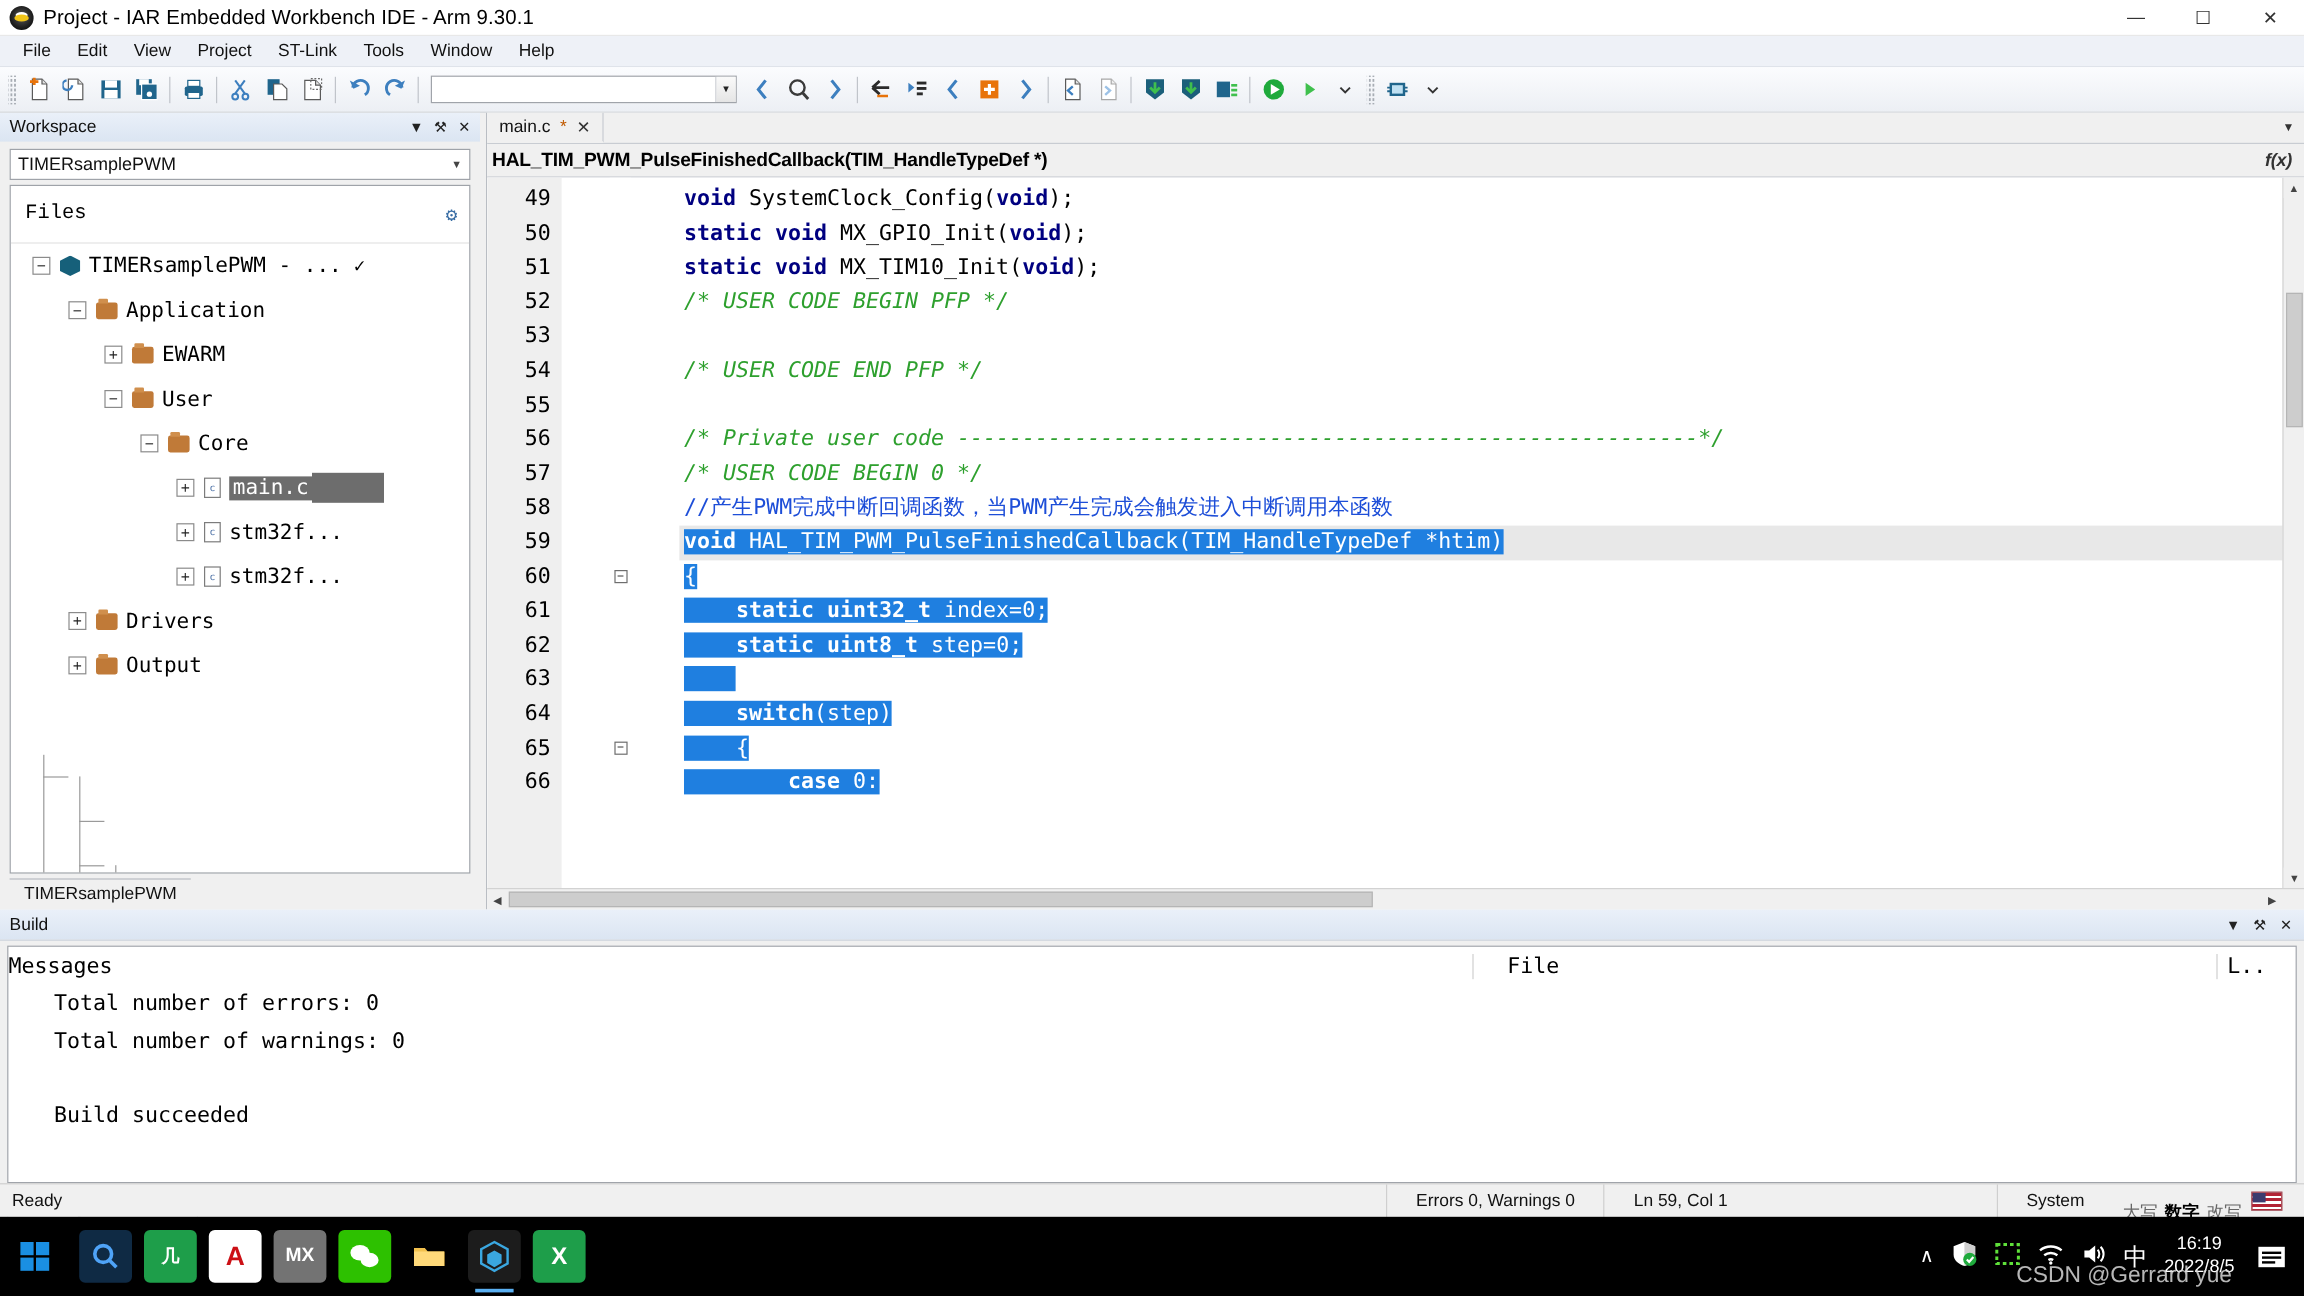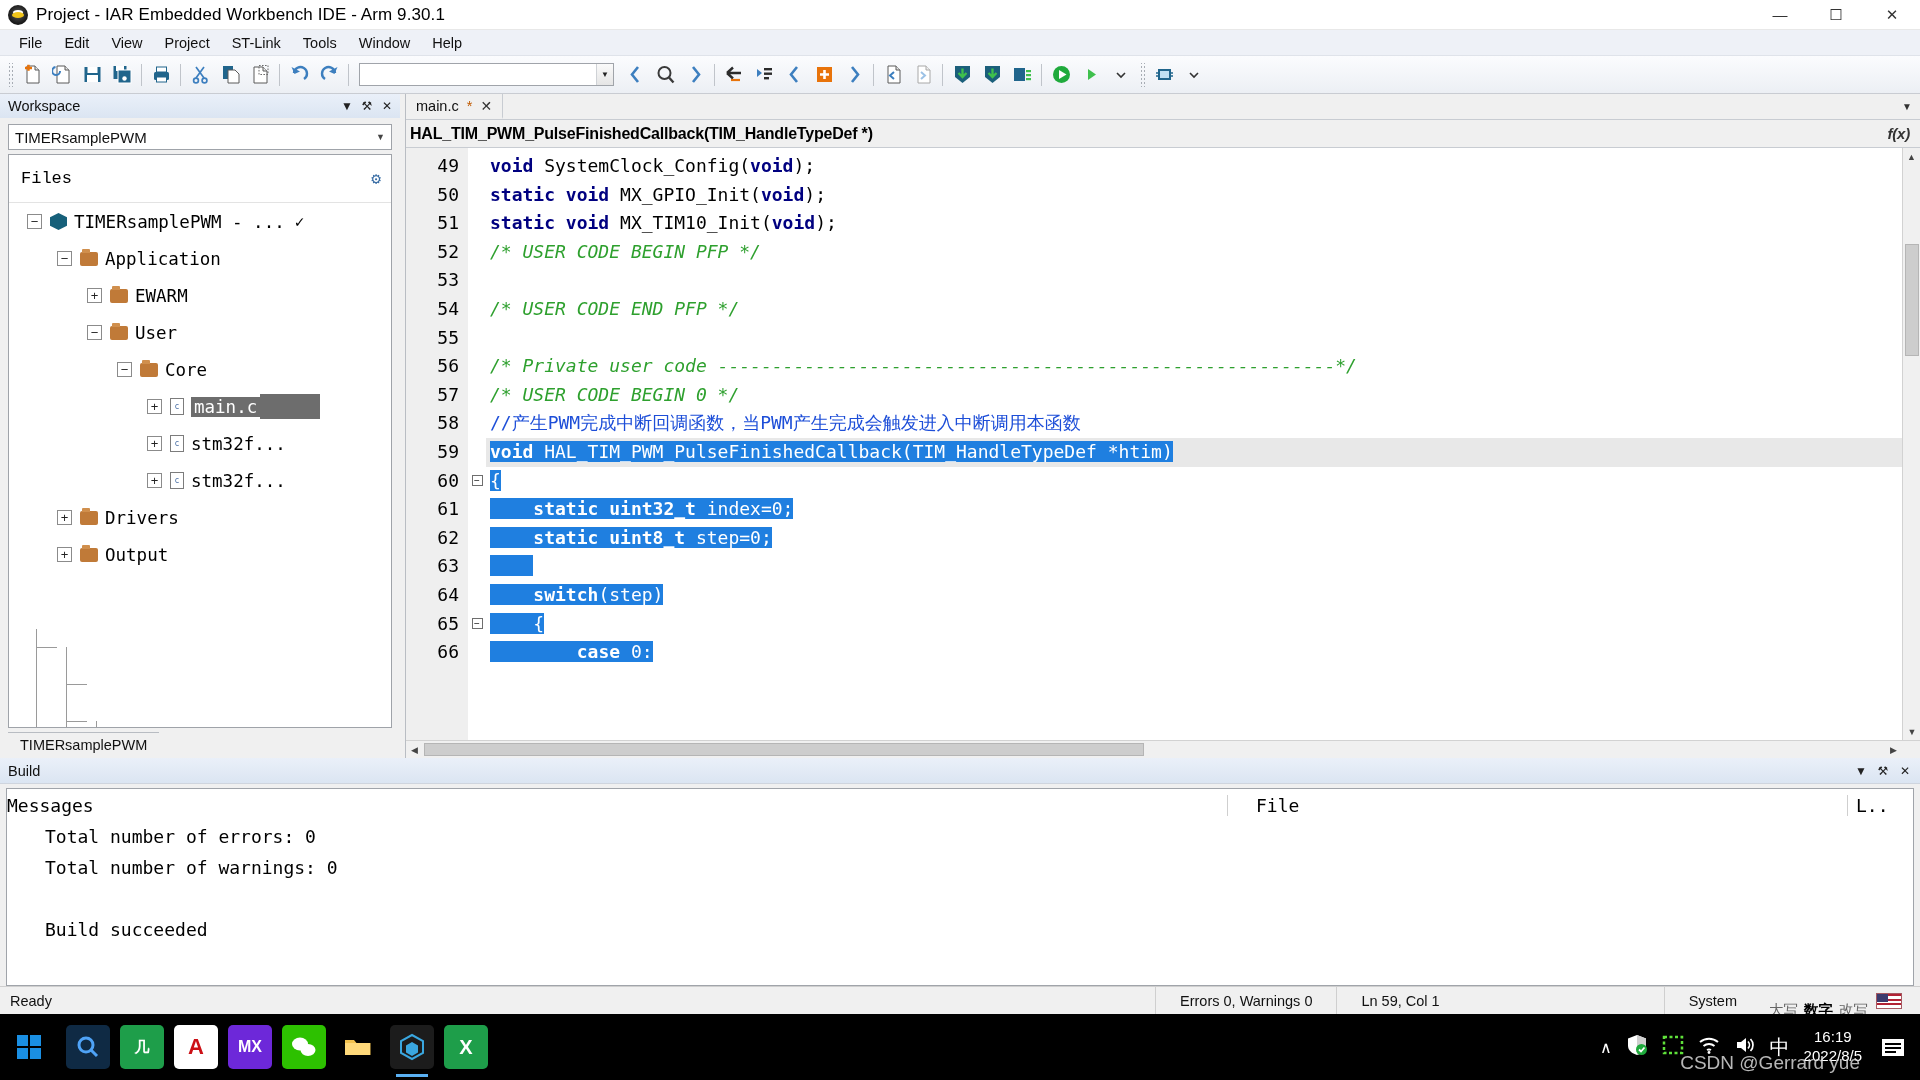--- a/index.html
+++ b/index.html
@@ -164,21 +164,21 @@
   }
   .ed-tab .star { color: #c05a00; }
   .ed-tab .x { font-size: 14px; color: #333; }
   .tabstrip-arrow { margin-left: auto; display: flex; align-items: center; padding-right: 8px; font-size: 10px; color: #333; }
   .func-bar {
     height: 28px; background: #f0f0f0; display: flex; align-items: center;
     padding-left: 4px; border-bottom: 1px solid #c8ccd2;
     font-size: 16px; font-weight: bold; color: #000; letter-spacing: -0.2px;
   }
   .func-right { margin-left: auto; padding-right: 10px; font-size: 15px; color: #333; font-style: italic; }
-  .code-area { flex: 1; display: flex; position: relative; overflow: hidden; background: #fff; }
+  .code-area { flex: 1; display: flex; position: relative; overflow: hidden; background: #fff; gap: 40px; }
   .gutter {
     width: 62px; background: #efefef; flex: none;
     font-family: "DejaVu Sans Mono", monospace; font-size: 18px;
     color: #000; text-align: right; padding-top: 4px;
   }
   .gutter .ln { height: 28.6px; line-height: 28.6px; padding-right: 9px; }
   .fold-col { width: 18px; flex: none; background: #fff; padding-top: 4px; }
   .fold-col .fr { height: 28.6px; display: flex; align-items: center; justify-content: center; }
   .fold-box {
     width: 11px; height: 11px; border: 1px solid #6e6e6e; background: #fff;
@@ -756,21 +756,21 @@
     </div>
     <div class="task-icons">
       <div class="ticon" style="background:#0f2a44">
         <svg width="26" height="26" viewBox="0 0 26 26">
             <circle cx="11" cy="11" r="7" fill="none" stroke="#4fa3f7" stroke-width="3"></circle>
             <path d="M16 16 L22 22" stroke="#4fa3f7" stroke-width="3"></path>
           </svg>
       </div>
       <div class="ticon" style="background:#1e9e4a">几</div>
       <div class="ticon" style="background:#fff;color:#cc1016;font-size:22px">A</div>
-      <div class="ticon" style="background:#6d28d9;font-size:16px">MX</div>
+      <div class="ticon" style="background:#737373;font-size:16px">MX</div>
       <div class="ticon" style="background:#2dc100">
         <svg width="26" height="22" viewBox="0 0 26 22">
             <ellipse cx="9" cy="8" rx="8" ry="6.5" fill="#fff"></ellipse>
             <ellipse cx="17" cy="14" rx="7.5" ry="6" fill="#fff"></ellipse>
           </svg>
       </div>
       <div class="ticon">
         <svg width="28" height="22" viewBox="0 0 28 22">
             <path d="M1 4 h9 l2.5 3 h14 v12 H1 z" fill="#f2c14e"></path>
             <path d="M1 7 h25 v12 H1 z" fill="#ffd97a"></path>

